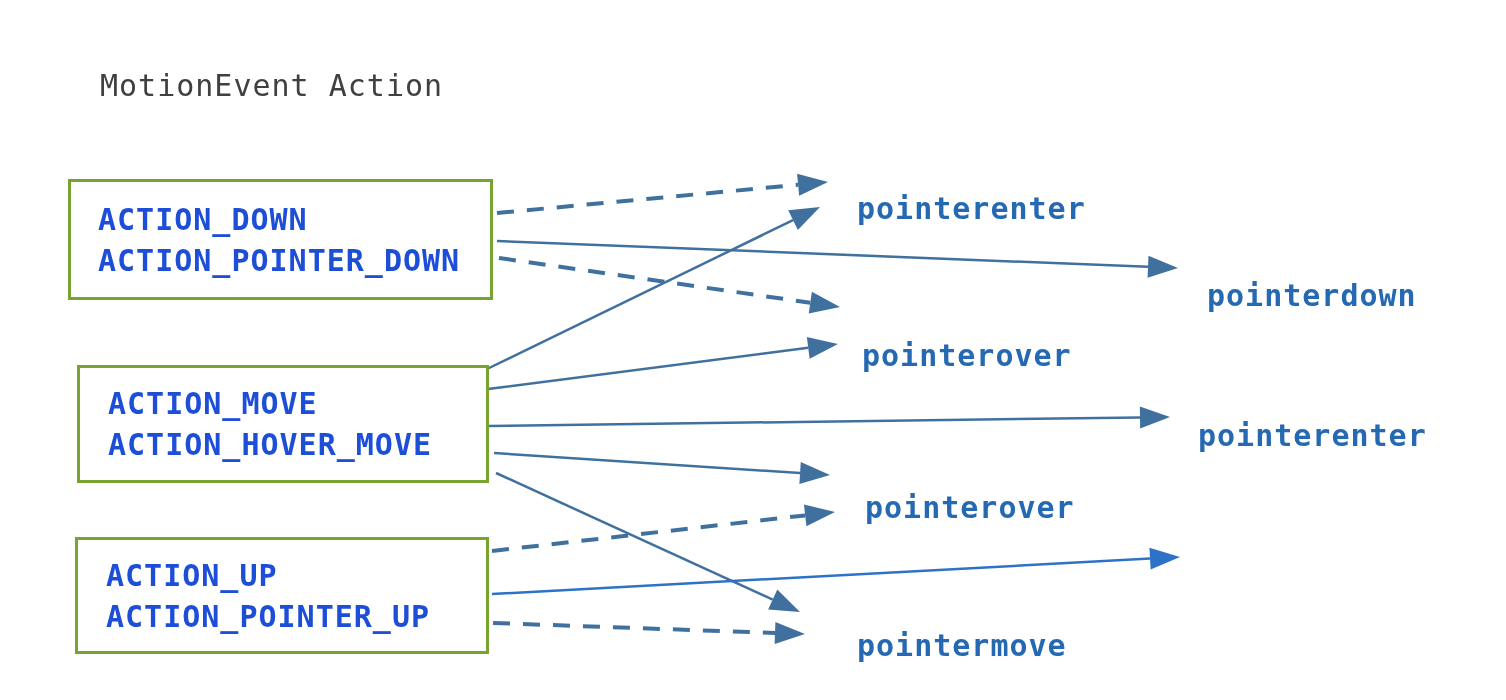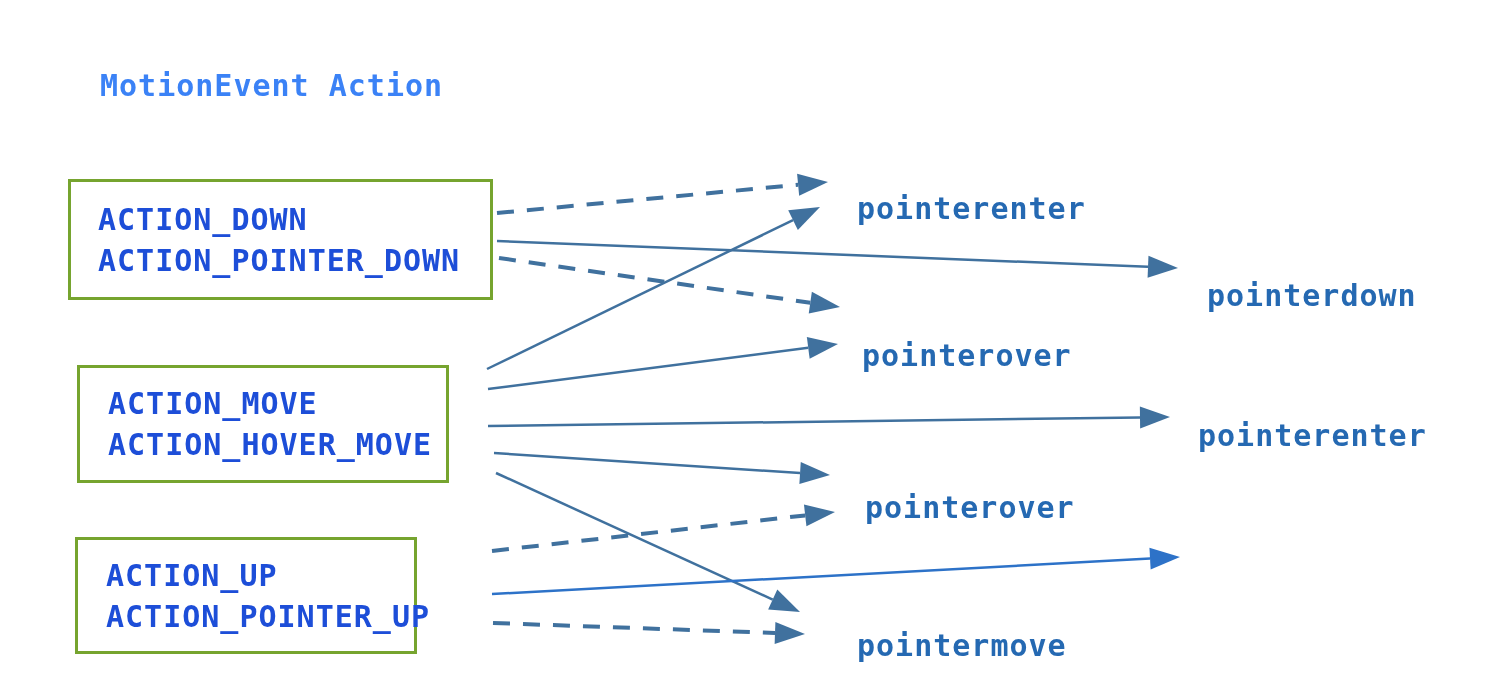--- a/index.html
+++ b/index.html
@@ -1,34 +1,34 @@
 <!DOCTYPE html>
 <html><head>
 <meta charset="utf-8">
 <style>
   html,body{margin:0;padding:0;background:#ffffff;}
   .stage{
     position:relative;width:1506px;height:700px;background:#ffffff;overflow:hidden;
     font-family:"DejaVu Sans Mono","Liberation Mono",monospace;
   }
   .col-title{
-    position:absolute;font-size:30px;font-weight:bold;letter-spacing:1px;
-    color:#3b82f6;white-space:nowrap;
+    position:absolute;font-size:30px;font-weight:normal;letter-spacing:1px;
+    color:#404040;white-space:nowrap;
   }
   .title-left{left:100px;top:68px;}
   .title-right{left:888px;top:68px;}
   .action-box{
     position:absolute;background:#ffffff;border:3px solid #76a42f;
     color:#1d4ed8;font-size:30px;font-weight:bold;letter-spacing:1px;
     line-height:41px;white-space:nowrap;box-sizing:border-box;
     display:flex;flex-direction:column;justify-content:center;
   }
   .box-down{left:68px;top:179px;width:425px;height:121px;padding-left:27px;}
-  .box-move{left:77px;top:365px;width:372px;height:118px;padding-left:28px;}
-  .box-up{left:75px;top:537px;width:342px;height:117px;padding-left:28px;}
+  .box-move{left:77px;top:365px;width:412px;height:118px;padding-left:28px;}
+  .box-up{left:75px;top:537px;width:414px;height:117px;padding-left:28px;}
   .evt{
     position:absolute;font-size:30px;font-weight:bold;letter-spacing:1px;
     color:#2569b2;white-space:nowrap;line-height:38px;margin-top:19px;
   }
   .evt-enter{left:857px;top:171px;}
   .evt-down{left:1207px;top:258px;}
   .evt-over{left:862px;top:318px;}
   .evt-move{left:1198px;top:398px;}
   .evt-out{left:865px;top:470px;}
   .evt-up{left:1210px;top:539px;}

